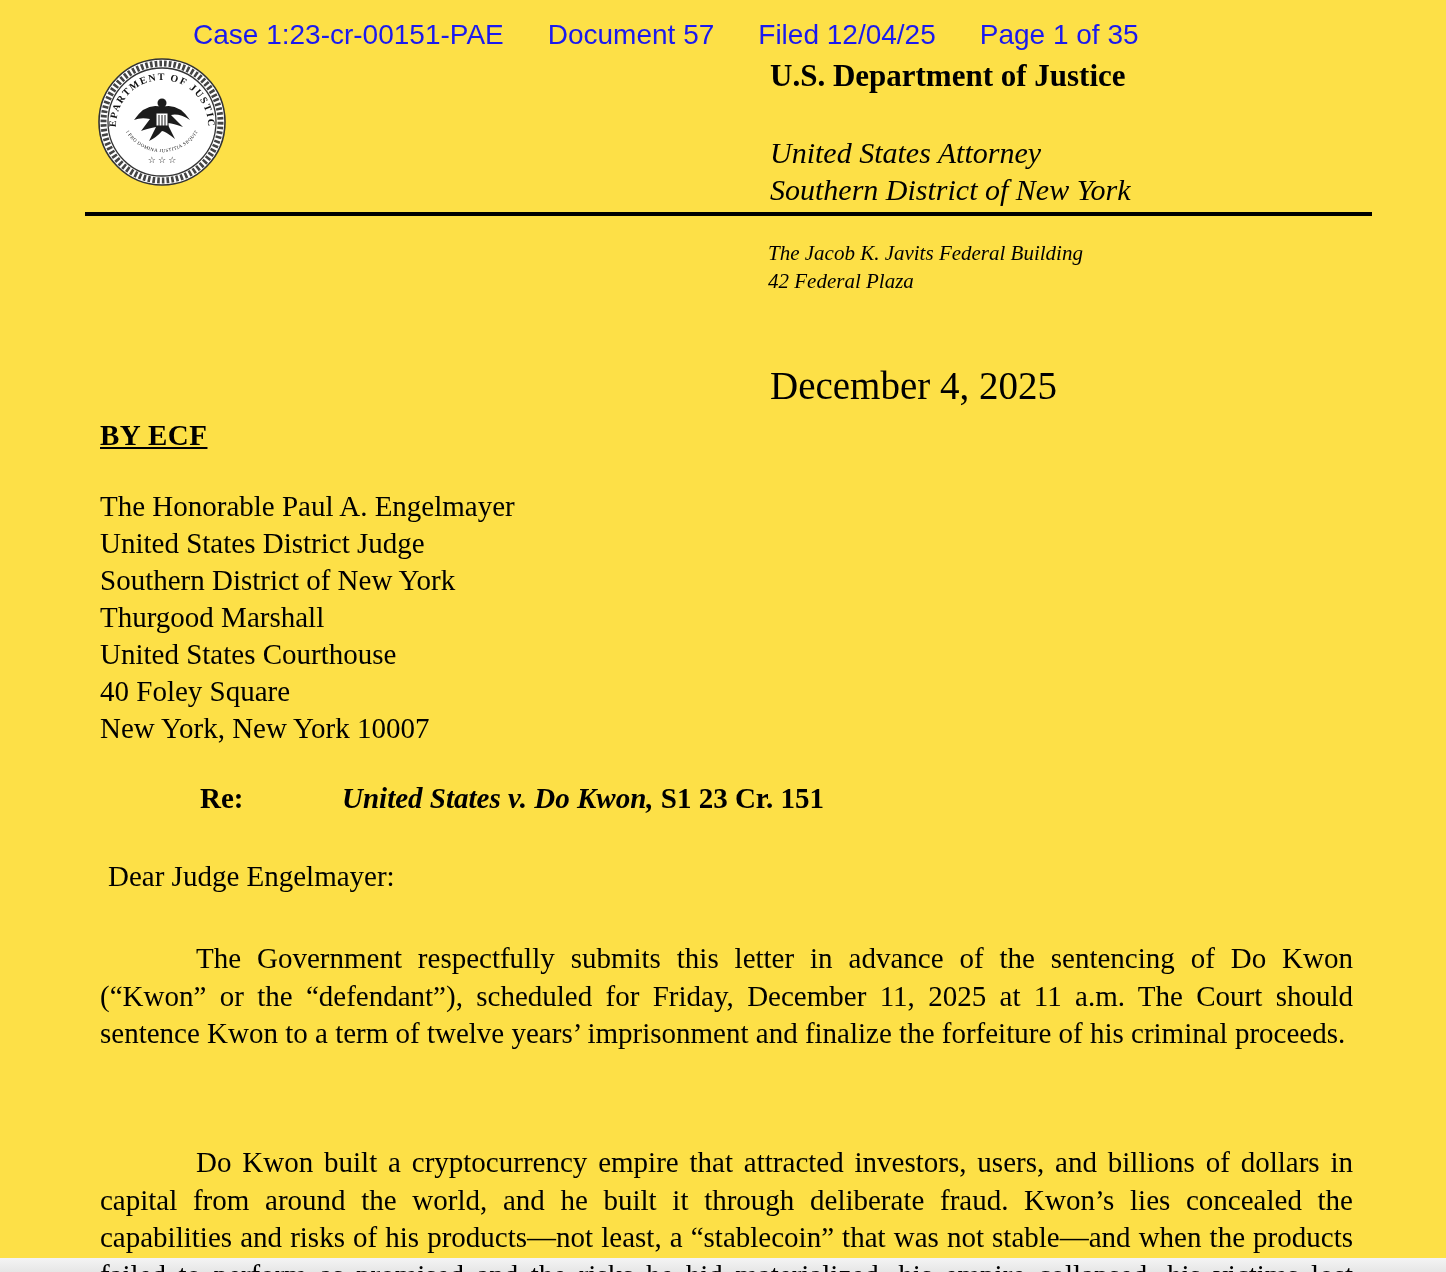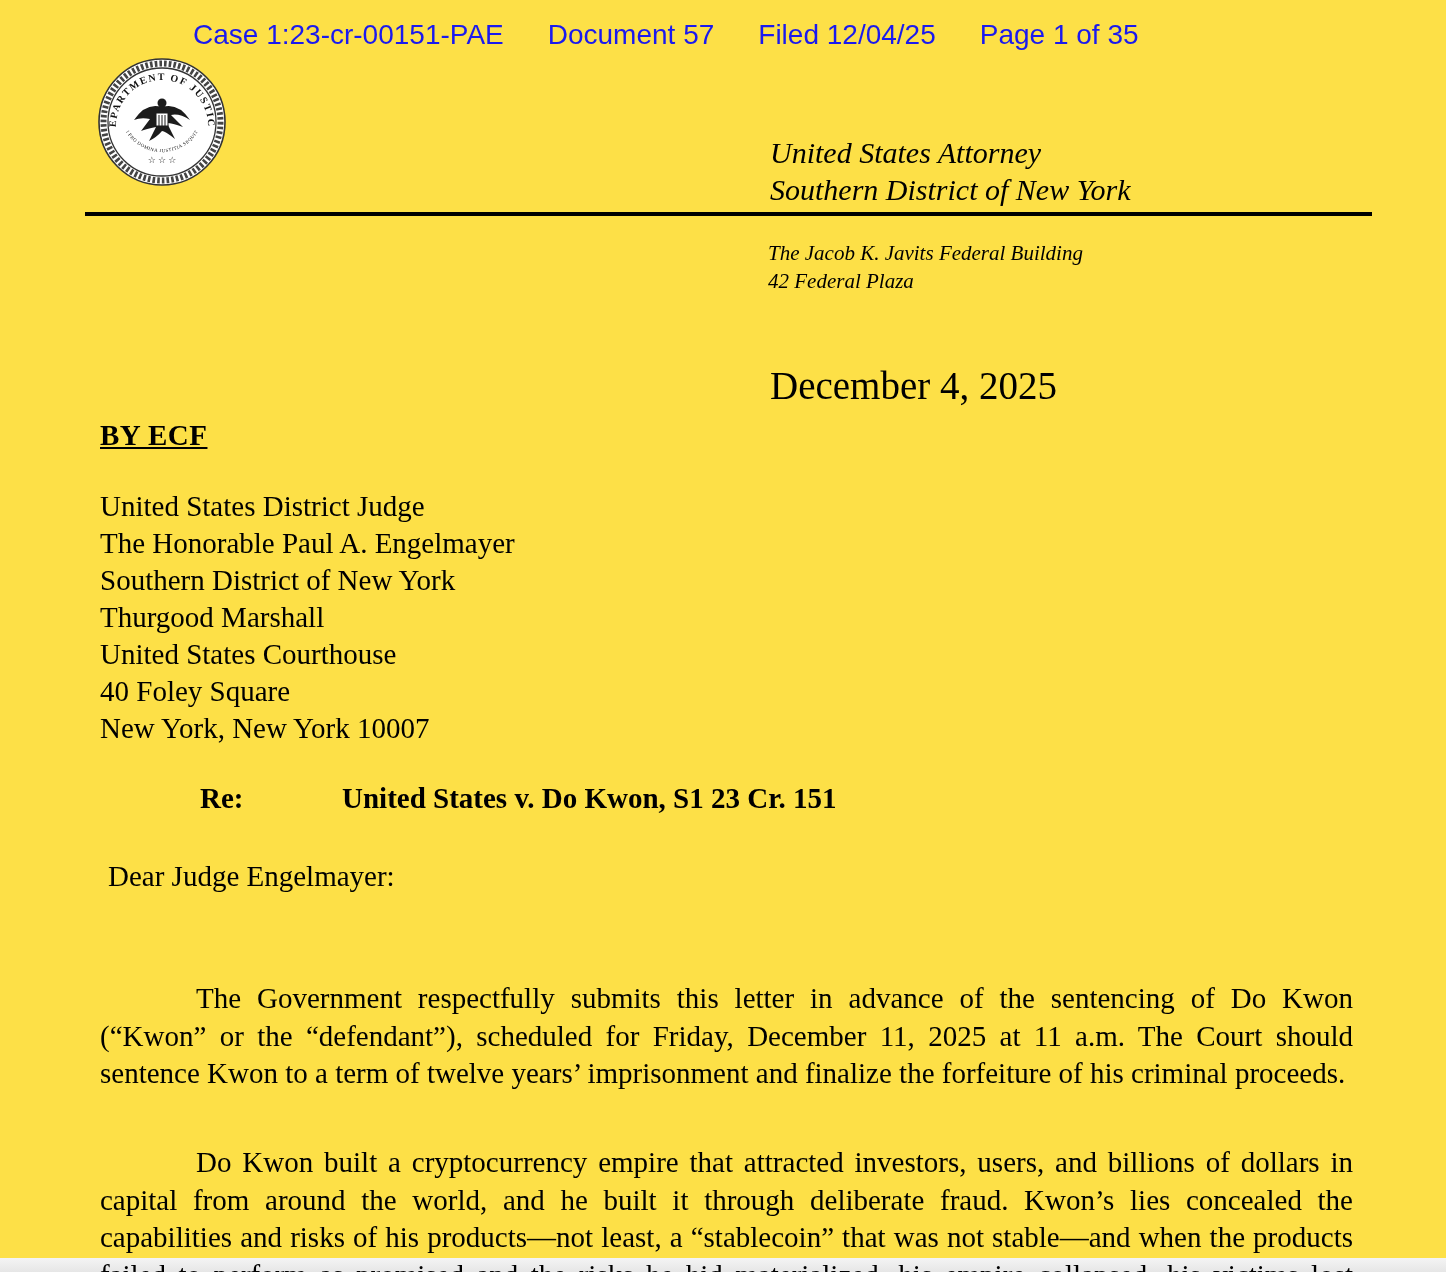--- a/index.html
+++ b/index.html
@@ -50,33 +50,33 @@
   }
   .recipient{
     position:absolute;left:100px;top:488px;
     font-size:29px;line-height:37px;
   }
   .re-line{
     position:absolute;left:200px;top:782px;
     font-size:29px;font-weight:bold;white-space:nowrap;
   }
   .re-line .re-label{display:inline-block;width:142px;}
-  .re-line .case-name{margin-top:6px;}
+  .re-line .case-name{font-style:italic;margin-top:6px;}
   .salutation{
     position:absolute;left:100px;top:860px;
     font-size:29px;
     margin-left:8px;
   }
   .body-para{
     position:absolute;left:100px;width:1253px;
     font-size:29px;line-height:37.5px;
     text-align:justify;text-indent:96px;
     z-index:1;
   }
-  #para1{top:940px;margin-top:40px;}
+  #para1{top:900px;margin-top:40px;}
   #para2{top:1115px;}
   .bottom-band{
     position:absolute;left:0;bottom:0;
     width:100%;height:14px;
     background:linear-gradient(#f4f4f4,#e6e6e6);
     z-index:0;
   }
 </style>
 </head>
 <body>
@@ -109,38 +109,39 @@
       <line x1="66" y1="59" x2="66" y2="70" stroke="#1c1c1c" stroke-width="1"></line>
       <line x1="69" y1="59" x2="69" y2="70" stroke="#1c1c1c" stroke-width="1"></line>
     </g>
     <path id="sealBottomArc" d="M 29 74 A 42 42 0 0 0 103 74" fill="none"></path>
     <text font-size="4.8" letter-spacing="0.5" fill="#111" font-family="Liberation Serif, serif">
       <textPath href="#sealBottomArc" startOffset="50%" text-anchor="middle">QUI PRO DOMINA JUSTITIA SEQUITUR</textPath>
     </text>
     <text x="66" y="107" font-size="9" text-anchor="middle" fill="#222">☆  ☆  ☆</text>
   </svg>
 
+  <div class="agency">U.S. Department of Justice</div>
   <div class="usao">
     <div>United States Attorney</div>
     <div>Southern District of New York</div>
   </div>
   <div class="rule"></div>
 
   <div class="addr-small">
     <div>The Jacob K. Javits Federal Building</div>
     <div>42 Federal Plaza</div>
   </div>
 
   <div class="date">December 4, 2025</div>
 
   <div class="by-ecf">BY ECF</div>
 
   <div class="recipient">
+    <div>The Honorable Paul A. Engelmayer</div>
     <div>United States District Judge</div>
-    <div>The Honorable Paul A. Engelmayer</div>
     <div>Southern District of New York</div>
     <div>Thurgood Marshall</div>
     <div>United States Courthouse</div>
     <div>40 Foley Square</div>
     <div>New York, New York 10007</div>
   </div>
 
   <div class="re-line">
     <span class="re-label">Re:</span><span class="case-name">United States v. Do Kwon,</span><span> S1 23 Cr. 151</span>
   </div>

